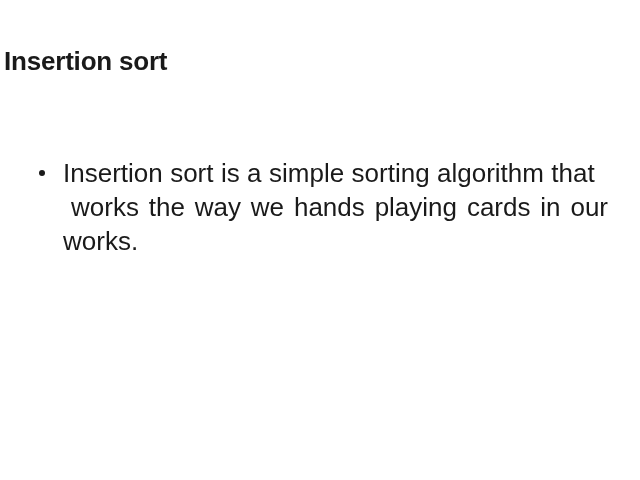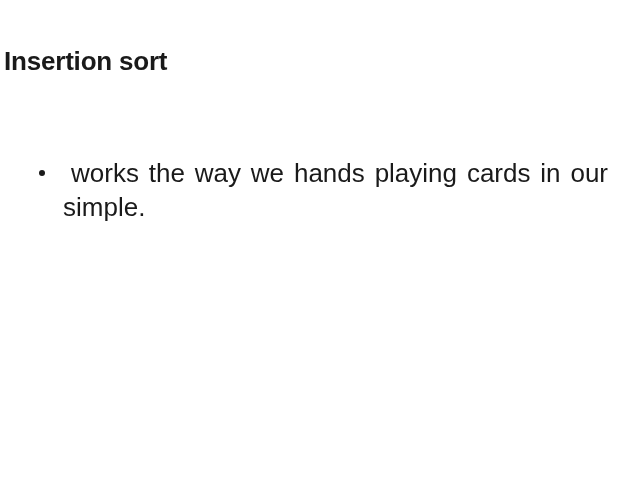--- a/index.html
+++ b/index.html
@@ -94,20 +94,21 @@
 <div class="slide">
 
   <div class="slide-title">Insertion sort</div>
 
   <div class="body-area">
 
     <div class="bullet-item">
       <span class="bullet-marker"></span>
 
       <div class="bullet-text">
+        <span class="ln ln-1">Insertion sort is a simple sorting algorithm that</span>
         <span class="ln ln-2">works the way we hands playing cards in our</span>
-        <span class="ln ln-3">simple.</span>
+        <span class="ln ln-3">works.</span>
       </div>
     </div>
 
   </div>
 
 </div>
 
 </body></html>

